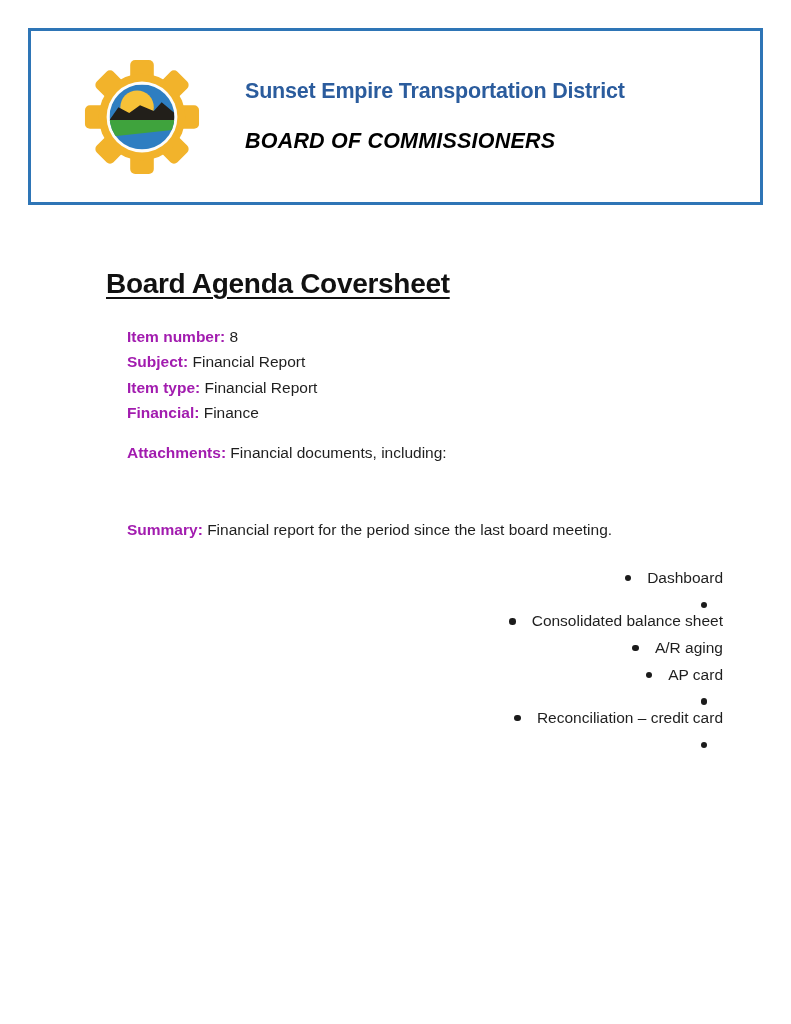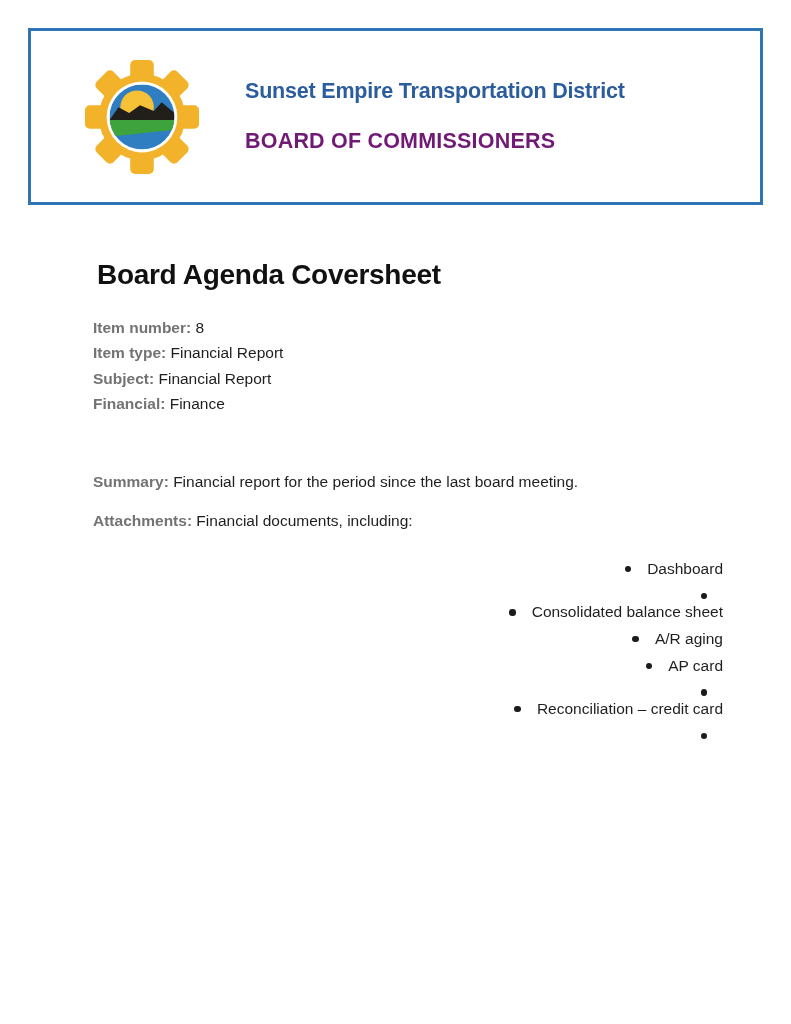--- a/index.html
+++ b/index.html
@@ -40,51 +40,53 @@
   .org-name {
     font-size: 21.5px;
     font-weight: bold;
     color: #2B5C9D;
     letter-spacing: -0.2px;
     line-height: 1.2;
   }
   .org-subtitle {
     font-size: 21.5px;
     font-weight: bold;
-    color: #701a75;
+    color: #000000;
     letter-spacing: 0.2px;
     line-height: 1.2;
     margin-top: 24px;
+    font-style: italic;
   }
 
   
   .content {
     position: absolute;
     left: 93px;
     top: 256px;
     width: 630px;
   }
   .doc-title {
-    margin: 4px;
+    margin: 13px;
     font-size: 28px;
     font-weight: bold;
     color: #111111;
     letter-spacing: -0.3px;
     line-height: 1.1;
+    text-decoration: underline;
     text-decoration-thickness: 2px;
     text-underline-offset: 4px;
   }
   .fields { margin-top: 24px; }
   .field-row {
     margin: 0;
     font-size: 15.5px;
     line-height: 25.5px;
     color: #1f1f1f;
   }
-  .field-row strong, .para strong { color: #737373; }
+  .field-row strong, .para strong { color: #a21caf; margin-left: 34px; }
   .para {
     margin: 0;
     font-size: 15.5px;
     line-height: 25.5px;
     color: #1f1f1f;
   }
   .summary { margin-top: 52px; }
   .attachments { margin-top: 14px; }
 
   .bullet-list {
@@ -146,28 +148,28 @@
       <div class="org-name">Sunset Empire Transportation District</div>
       <div class="org-subtitle">BOARD OF COMMISSIONERS</div>
     </div>
   </header>
 
   <main class="content">
     <h1 class="doc-title">Board Agenda Coversheet</h1>
 
     <div class="fields">
       <p class="field-row"><strong>Item number:</strong> <span>8</span></p>
+      <p class="field-row"><strong>Subject:</strong> <span>Financial Report</span></p>
       <p class="field-row"><strong>Item type:</strong> <span>Financial Report</span></p>
-      <p class="field-row"><strong>Subject:</strong> <span>Financial Report</span></p>
       <p class="field-row"><strong>Financial:</strong> <span>Finance</span></p>
     </div>
 
+    <p class="para attachments"><strong>Attachments:</strong> <span>Financial documents, including:</span></p>
+
     <p class="para summary"><strong>Summary:</strong> <span>Financial report for the period since the last board meeting.</span></p>
-
-    <p class="para attachments"><strong>Attachments:</strong> <span>Financial documents, including:</span></p>
 
     <ul class="bullet-list">
       <li>
           <span class="dot"></span>
           <span>Dashboard</span>
         </li>
       <li>
           <span class="dot"></span>
         </li>
       <li>

